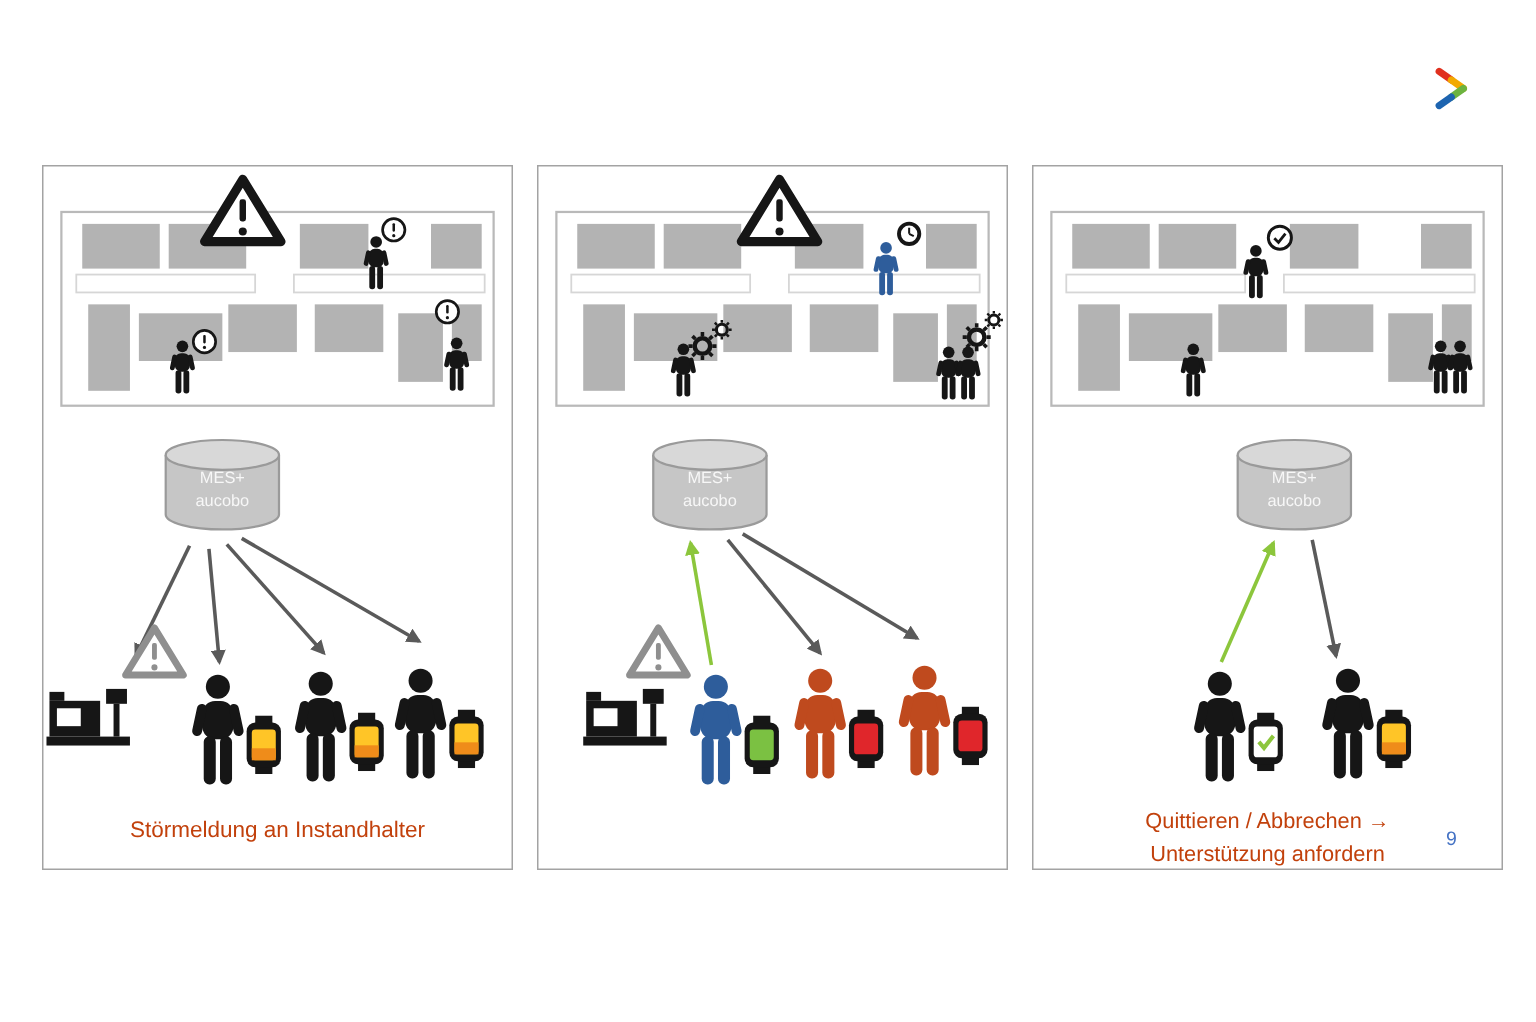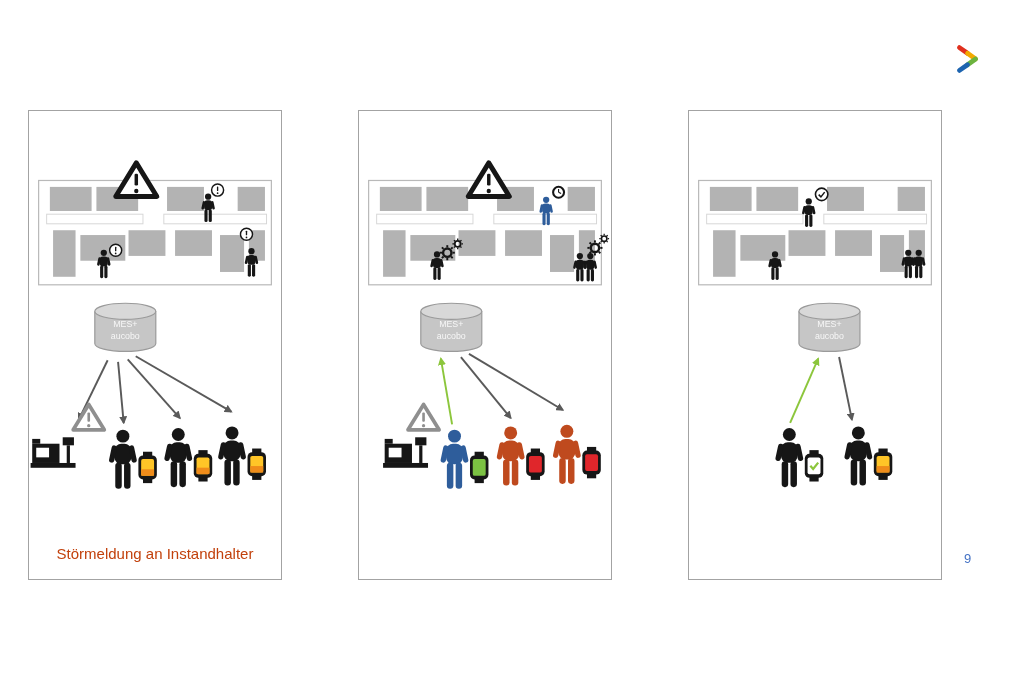--- a/index.html
+++ b/index.html
@@ -2,21 +2,21 @@
 <html><head>
 <meta charset="utf-8">
 <style>
   html,body { margin:0; padding:0; }
   body {
     width:1024px; height:681px; position:relative;
     background:#ffffff; overflow:hidden;
     font-family:"Liberation Sans", sans-serif;
   }
   .panel {
-    position:absolute; top:110px; width:254px; height:470px;
+    position:absolute; top:110px; width:314px; height:470px;
     border:1.5px solid #a3a3a3; background:#fff; box-sizing:border-box;
   }
   .panel svg.scene { position:absolute; left:0; top:0; width:100%; height:100%; }
   .caption {
     position:absolute; left:0; right:0; top:434px; text-align:center;
     font-size:15px; color:#c2410c;
   }
   .caption-multi { top:426px; line-height:22px; font-size:14.5px; }
   .pagenum {
     position:absolute; left:964px; top:551px;
@@ -256,20 +256,22 @@
       <path d="M8,17 l3,3.5 5.5,-7" fill="none" stroke-width="2.4" stroke="#8cc63c"></path>
     </g>
     <use href="#sym-person" transform="translate(192,336) scale(0.95)" fill="#161616"></use>
     <g transform="translate(228,364) scale(1.15)">
       <use href="#sym-watch-case"></use>
       <rect x="5" y="8" width="14" height="18" rx="2" fill="#ffc527"></rect>
       <rect x="5" y="19" width="14" height="7" fill="#ef8c1a"></rect>
     </g>
   </svg>
   <div class="caption caption-multi">
+    <div>Quittieren / Abbrechen →</div>
+    <div>Unterstützung anfordern</div>
   </div>
 </section>
 
 <svg class="logo" viewBox="0 0 36 40">
   <g stroke-linecap="round" stroke-width="5" fill="none">
     <path d="M9,8 L17.5,14" stroke="#e0301e"></path>
     <path d="M17.5,14 L26,20" stroke="#f2a900"></path>
     <path d="M26,20 L17.5,26" stroke="#6cb33f"></path>
     <path d="M17.5,26 L9,32" stroke="#1d64b0"></path>
   </g>

